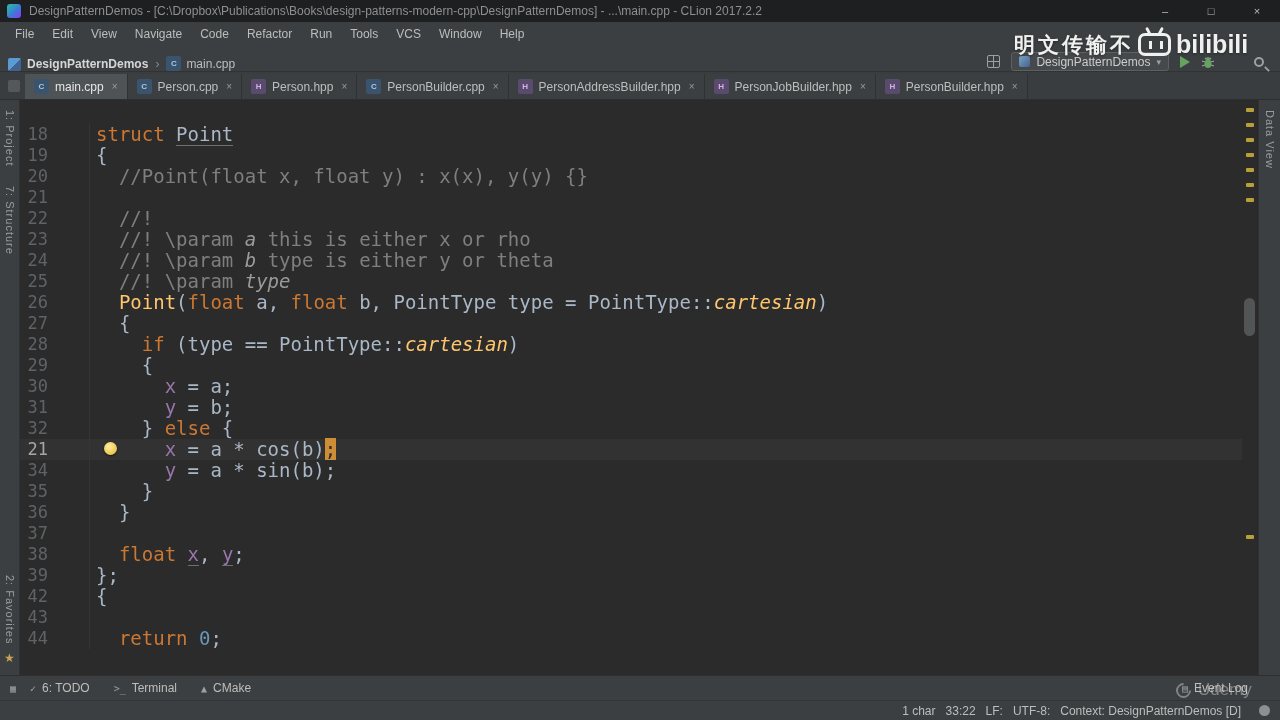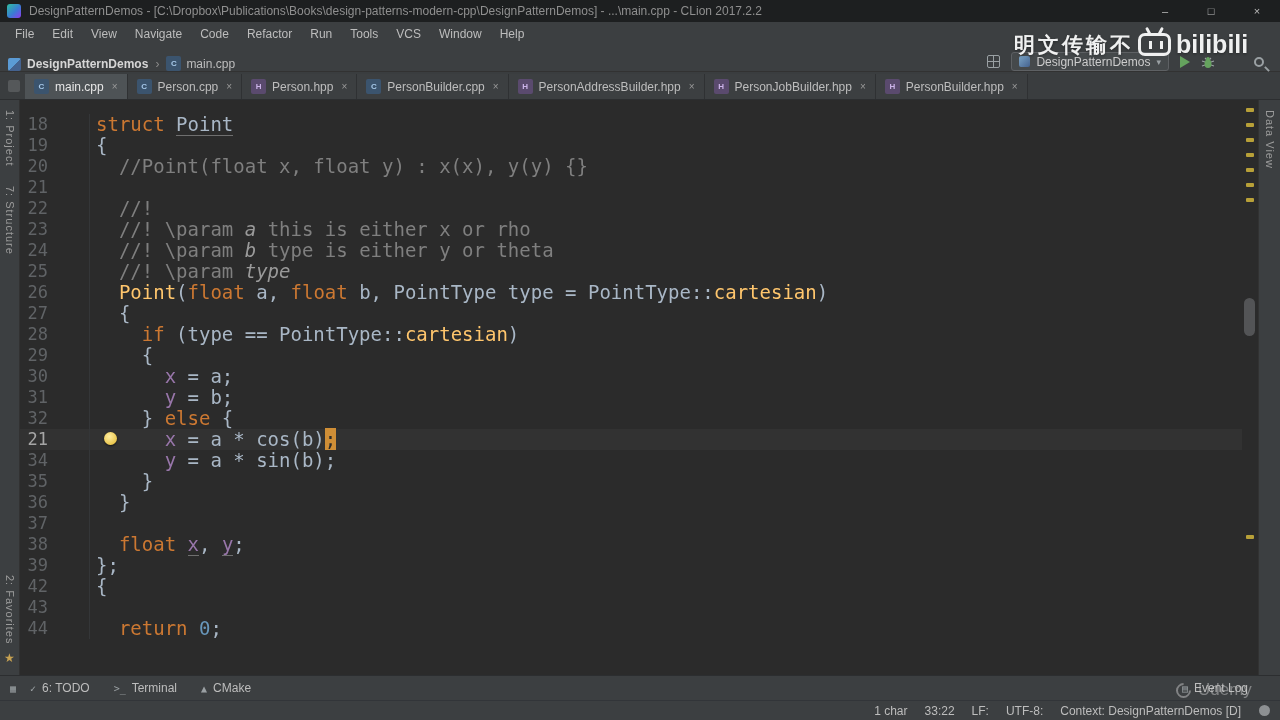--- a/index.html
+++ b/index.html
@@ -45,51 +45,51 @@
 
   
   .main{height:575px;display:flex}
   .lstripe{width:20px;background:#3c3f41;border-right:1px solid #323232;position:relative;flex:none}
   .rstripe{width:22px;background:#3c3f41;border-left:1px solid #323232;flex:none}
   .stripe-top{display:flex;flex-direction:column;align-items:center;gap:20px;padding-top:10px}
   .stripe-bottom{position:absolute;bottom:10px;left:0;right:0;display:flex;flex-direction:column;align-items:center;gap:7px}
   .vlabel{writing-mode:vertical-rl;font-size:11px;color:#9c9c9c;letter-spacing:1px;white-space:nowrap}
   .star{color:#c7a252;font-size:12px}
 
-  .editor{flex:1;background:#2b2b2b;font-family:"DejaVu Sans Mono",monospace;font-size:19px;line-height:21px;padding-top:14px;overflow:hidden;font-variant-ligatures:none}
+  .editor{flex:1;background:#2b2b2b;font-family:"DejaVu Sans Mono",monospace;font-size:19px;line-height:21px;padding-top:24px;overflow:hidden;font-variant-ligatures:none}
   .crow{display:flex;height:21px;position:relative;white-space:pre}
   .crow.hl{background:#323232}
   .crow.hl .gut{color:#a6a6a6}
   .gut{flex:none;width:70px;padding-right:41px;text-align:right;color:#606366;font-size:17px;border-right:1px solid #343638}
   .ctext{flex:none;padding-left:6px}
   .tk-kw{color:#cc7832}
   .tk-pl{color:#a9b7c6}
   .tk-cm{color:#7f7f7f}
   .tk-cmi{color:#9a9a9a;font-style:italic}
   .tk-fn{color:#ffc66d}
-  .tk-cst{color:#ffc66d;}
+  .tk-cst{color:#ffc66d;font-style:italic}
   .tk-fld{color:#9876aa}
   .tk-fldu{color:#9876aa;border-bottom:1px solid #6f6f6f}
   .tk-clsu{color:#a9b7c6;border-bottom:1px solid #6f6f6f}
   .tk-num{color:#6897bb}
   .tk-crt{background:#cf8e36;color:#2b2b2b}
   .bulb{position:absolute;left:84px;top:3px;width:13px;height:13px;border-radius:50%;background:radial-gradient(circle at 40% 35%,#ffeda0,#e2b62c);box-shadow:0 1px 2px rgba(0,0,0,.6)}
 
   .errstripe{width:16px;background:#2b2b2b;position:relative;flex:none}
   .esmark{position:absolute;left:4px;width:8px;height:4px;background:#b8a038;border-radius:1px}
   .scrollthumb{position:absolute;left:2px;top:198px;width:11px;height:38px;background:#5a5c5e;border-radius:6px;opacity:.85}
 
   
   .bottombar{height:25px;background:#3c3f41;border-top:1px solid #2c2e30;display:flex;align-items:center;padding:0 10px;font-size:12px;color:#bdbdbd;position:relative}
   .toolbtns{display:flex;gap:24px;margin-left:14px}
   .toolbtn{display:flex;align-items:center;gap:6px}
   .tbi{font-size:10px;color:#9aa0a3;font-family:"DejaVu Sans Mono",monospace}
   .eventlog{margin-left:auto;display:flex;align-items:center;gap:6px;margin-right:22px}
   .statusbar{height:20px;background:#3c3f41;border-top:1px solid #323539;display:flex;align-items:center;padding:0 10px;font-size:12px;color:#bdbdbd}
-  .status-items{margin-left:auto;display:flex;gap:17px;margin-right:18px}
+  .status-items{margin-left:auto;display:flex;gap:10px;margin-right:18px}
   .hector{width:11px;height:11px;border-radius:50%;background:#8d9092;flex:none}
 
   
   .wm-bili{position:absolute;top:30px;left:1014px;display:flex;align-items:center;color:#fff;opacity:.92;z-index:10;pointer-events:none;font-weight:bold;text-shadow:0 1px 3px rgba(0,0,0,.4)}
   .wm-cn{font-size:21px;letter-spacing:3px;margin-right:4px}
   .bili-tv{width:33px;height:23px;border:3px solid #fff;border-radius:7px;position:relative;margin-right:5px;flex:none}
   .bili-tv::before,.bili-tv::after{content:"";position:absolute;top:-9px;width:3px;height:9px;background:#fff;border-radius:2px}
   .bili-tv::before{left:6px;transform:rotate(-28deg)}
   .bili-tv::after{right:6px;transform:rotate(28deg)}
   .bili-eyes{position:absolute;left:8px;top:5px;width:3px;height:8px;background:#fff;box-shadow:11px 0 0 #fff}

